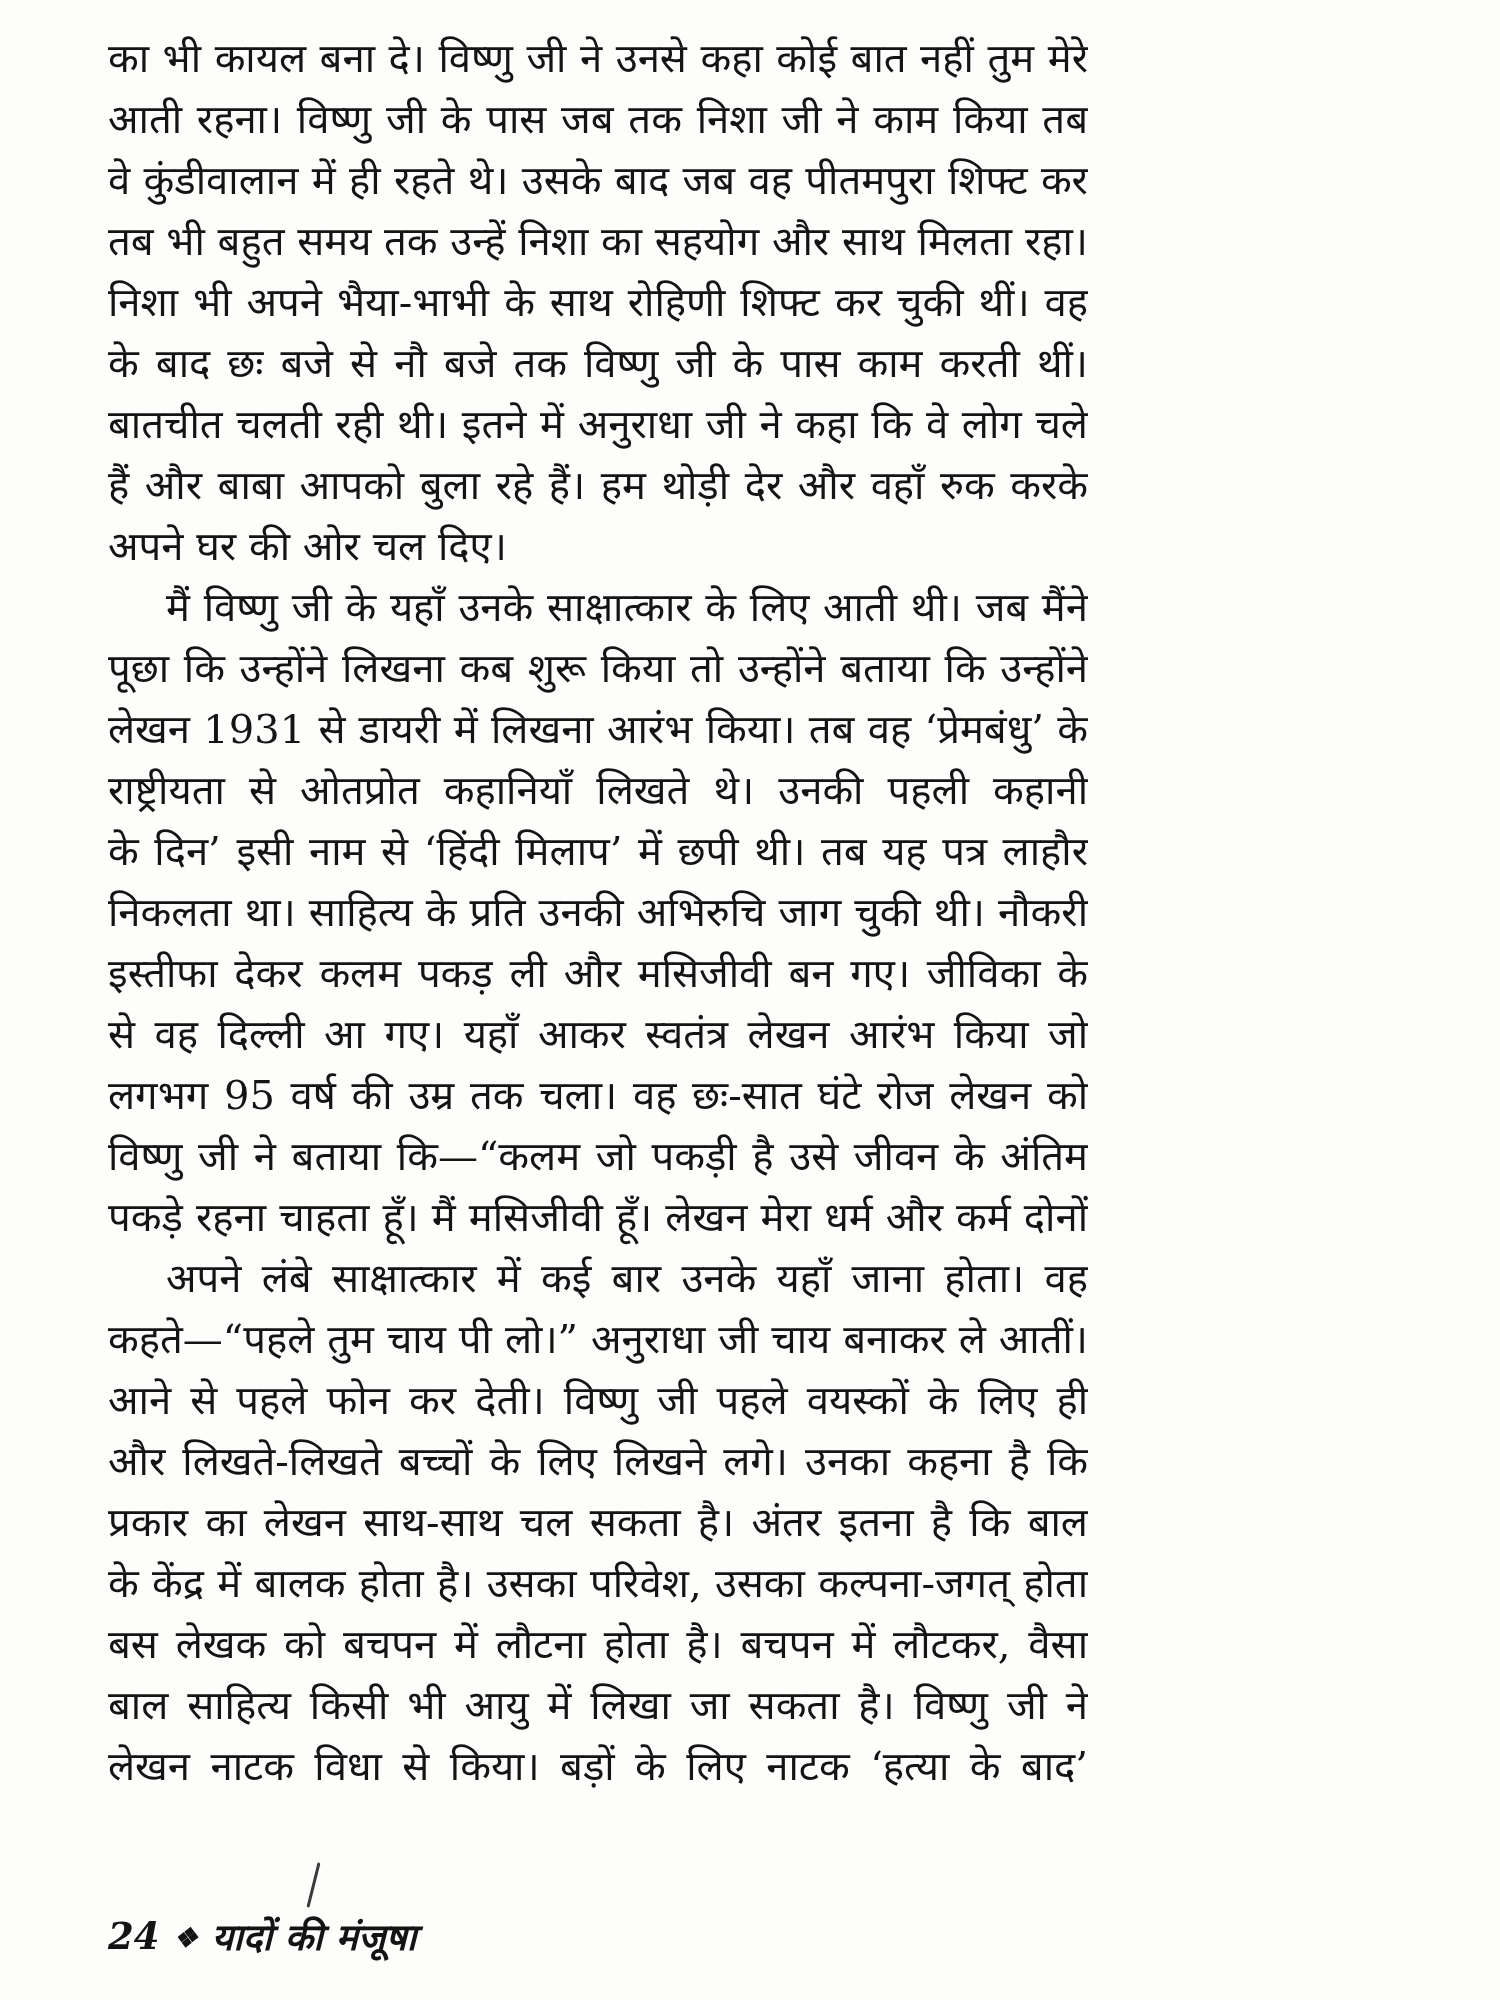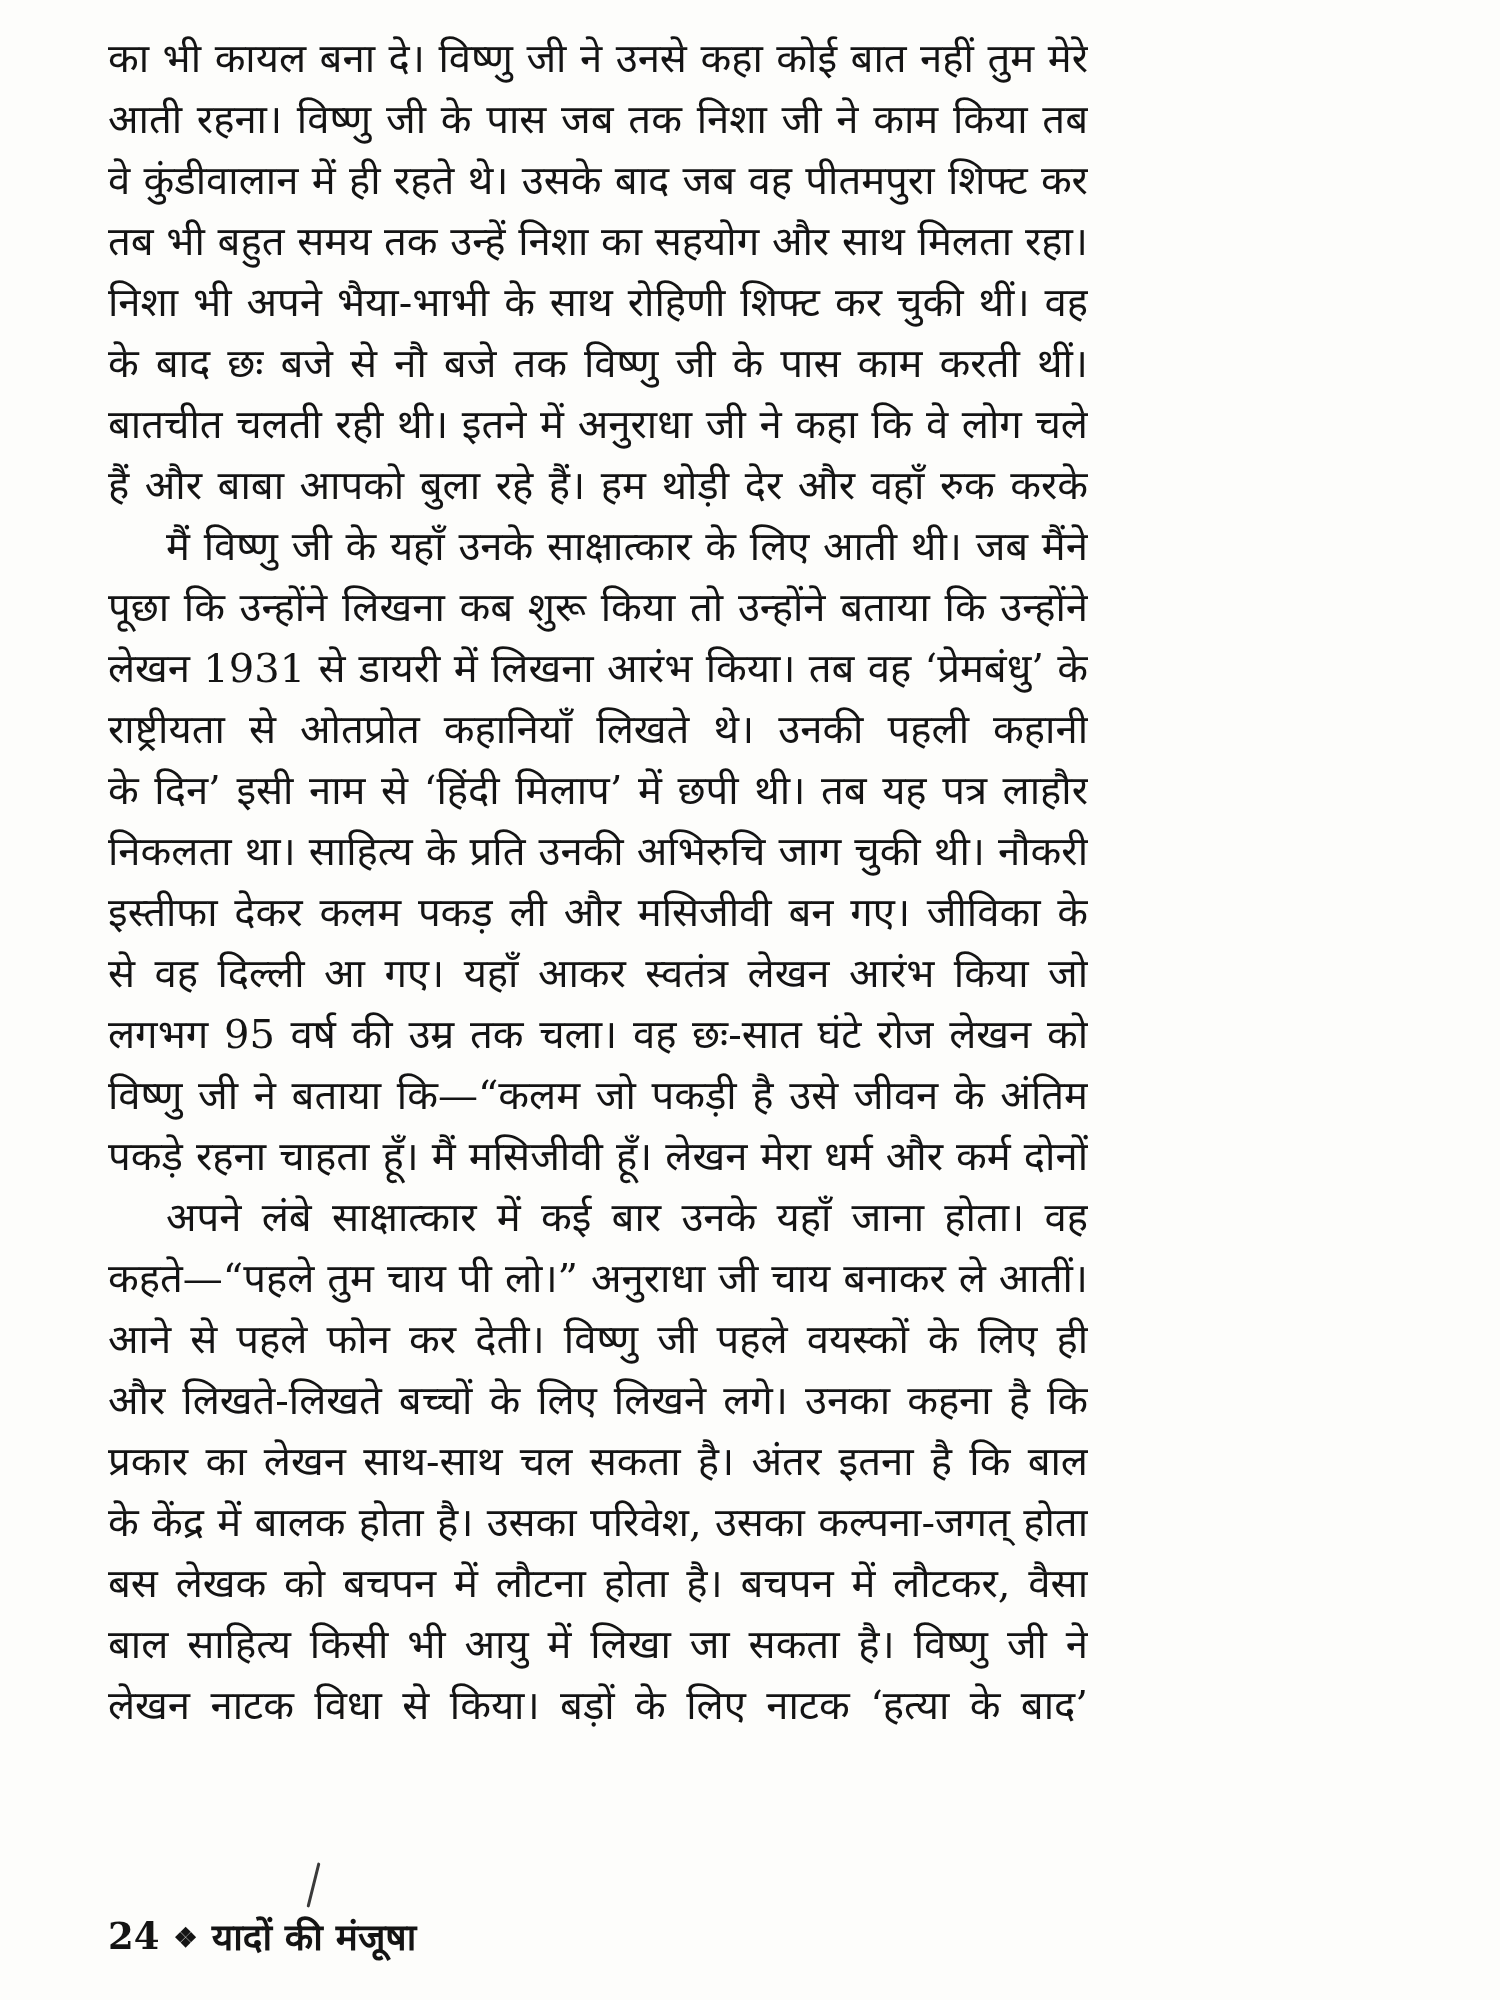--- a/index.html
+++ b/index.html
@@ -48,20 +48,21 @@
   }
   .footer {
     position: absolute;
     left: 108px;
     top: 1910px;
     display: flex;
     align-items: center;
     gap: 14px;
     font-size: 37px;
     font-weight: 600;
+    font-style: italic;
   }
   .footer .separator {
     font-size: 27px;
     position: relative;
     top: 2px;
   }
 </style>
 </head>
 <body>
 
@@ -69,20 +70,21 @@
 
   <div class="text-block">
       <div class="line">का भी कायल बना दे। विष्णु जी ने उनसे कहा कोई बात नहीं तुम मेरे पास</div>
       <div class="line">आती रहना। विष्णु जी के पास जब तक निशा जी ने काम किया तब तक</div>
       <div class="line">वे कुंडीवालान में ही रहते थे। उसके बाद जब वह पीतमपुरा शिफ्ट कर गए</div>
       <div class="line">तब भी बहुत समय तक उन्हें निशा का सहयोग और साथ मिलता रहा। तब</div>
       <div class="line">निशा भी अपने भैया-भाभी के साथ रोहिणी शिफ्ट कर चुकी थीं। वह नौकरी</div>
       <div class="line">के बाद छः बजे से नौ बजे तक विष्णु जी के पास काम करती थीं। हमारी</div>
       <div class="line">बातचीत चलती रही थी। इतने में अनुराधा जी ने कहा कि वे लोग चले गए</div>
       <div class="line">हैं और बाबा आपको बुला रहे हैं। हम थोड़ी देर और वहाँ रुक करके फिर</div>
+      <div class="line para-end">अपने घर की ओर चल दिए।</div>
       <div class="line indent">मैं विष्णु जी के यहाँ उनके साक्षात्कार के लिए आती थी। जब मैंने उनसे</div>
       <div class="line">पूछा कि उन्होंने लिखना कब शुरू किया तो उन्होंने बताया कि उन्होंने अपना</div>
       <div class="line">लेखन 1931 से डायरी में लिखना आरंभ किया। तब वह ‘प्रेमबंधु’ के छद्म</div>
       <div class="line">राष्ट्रीयता से ओतप्रोत कहानियाँ लिखते थे। उनकी पहली कहानी ‘दीवाली</div>
       <div class="line">के दिन’ इसी नाम से ‘हिंदी मिलाप’ में छपी थी। तब यह पत्र लाहौर से</div>
       <div class="line">निकलता था। साहित्य के प्रति उनकी अभिरुचि जाग चुकी थी। नौकरी से</div>
       <div class="line">इस्तीफा देकर कलम पकड़ ली और मसिजीवी बन गए। जीविका के विचार</div>
       <div class="line">से वह दिल्ली आ गए। यहाँ आकर स्वतंत्र लेखन आरंभ किया जो उनका</div>
       <div class="line">लगभग 95 वर्ष की उम्र तक चला। वह छः-सात घंटे रोज लेखन को देते थे।</div>
       <div class="line">विष्णु जी ने बताया कि—“कलम जो पकड़ी है उसे जीवन के अंतिम क्षण तक</div>

